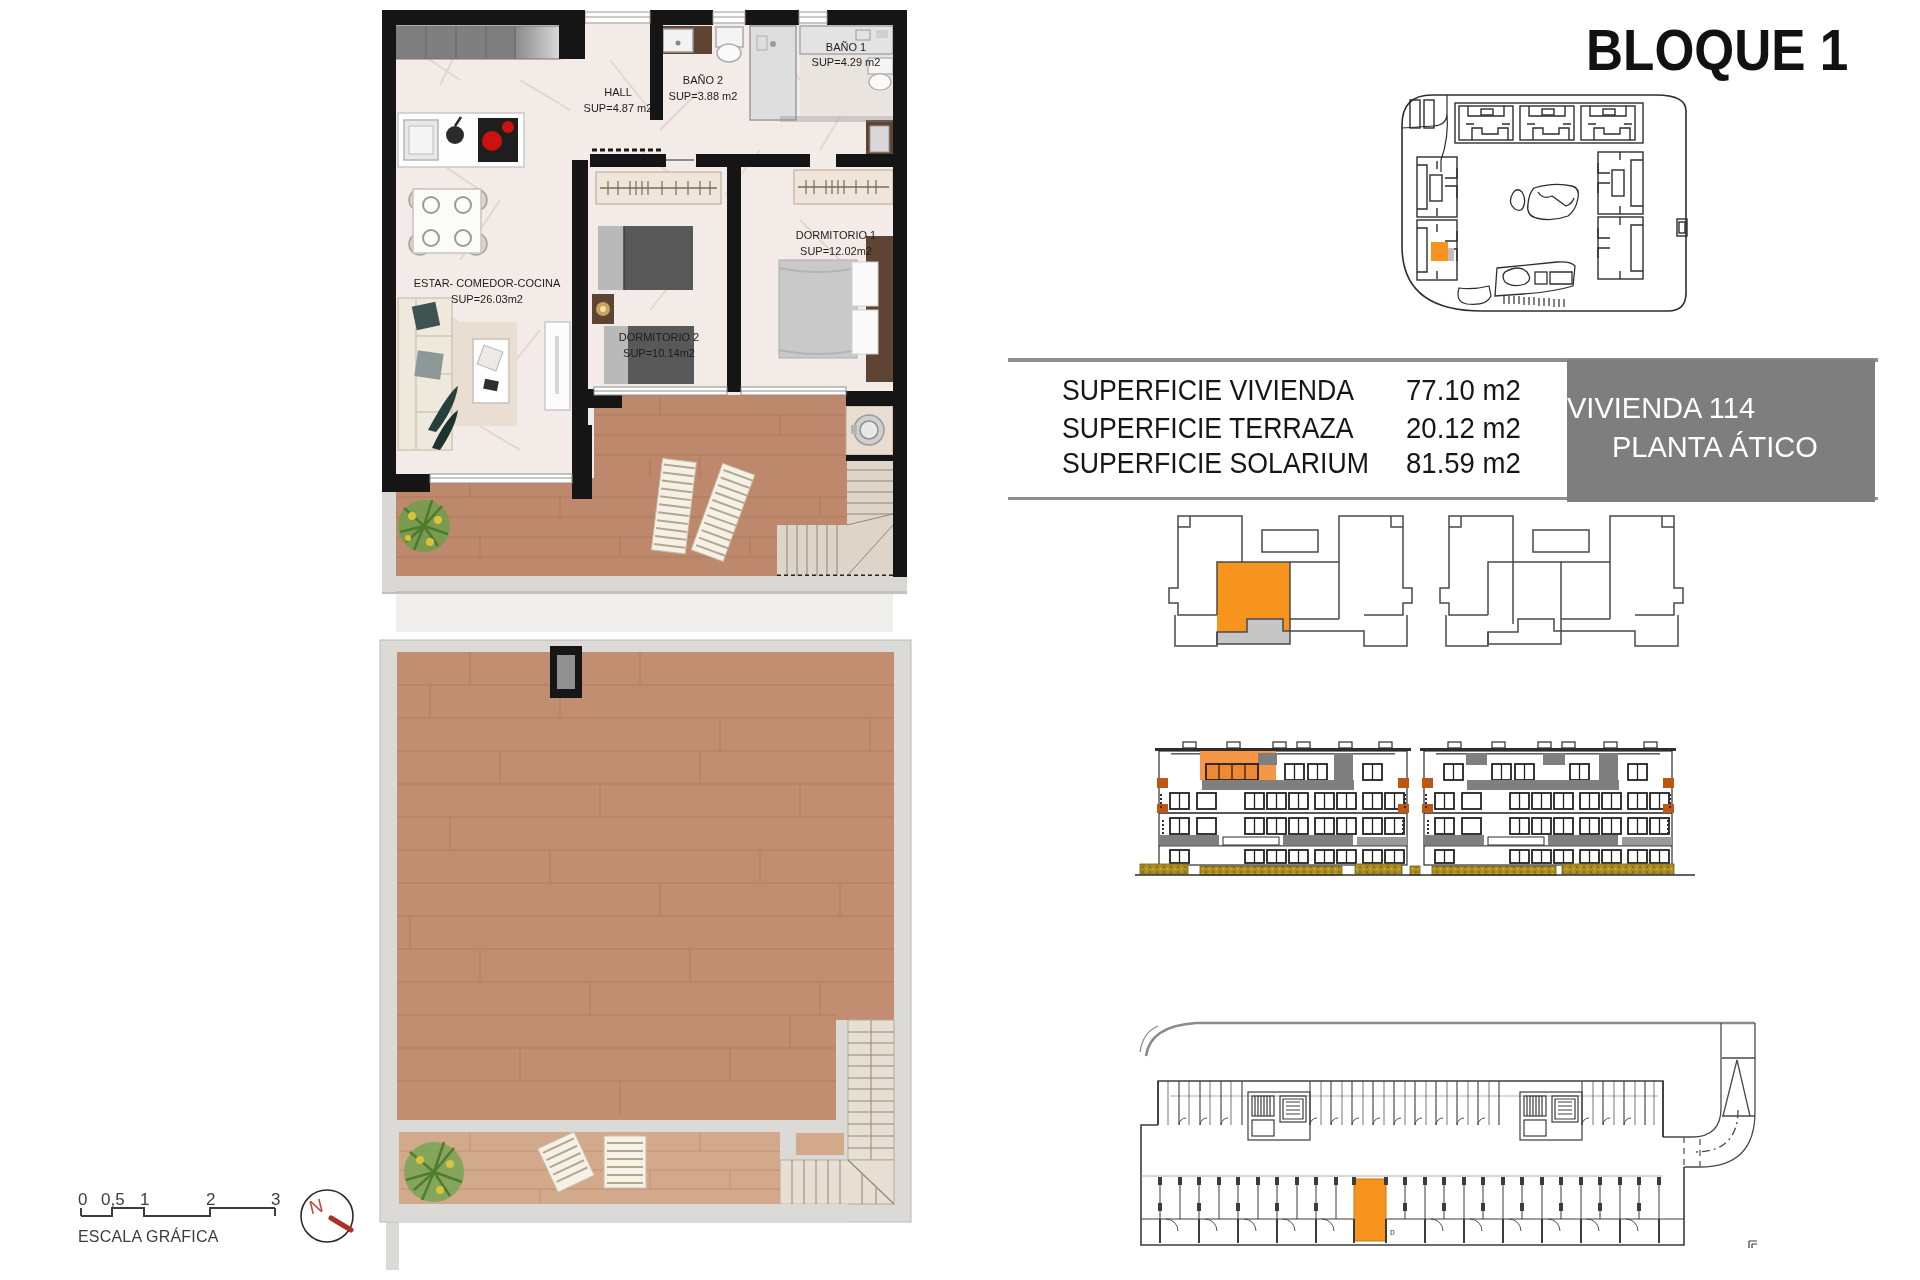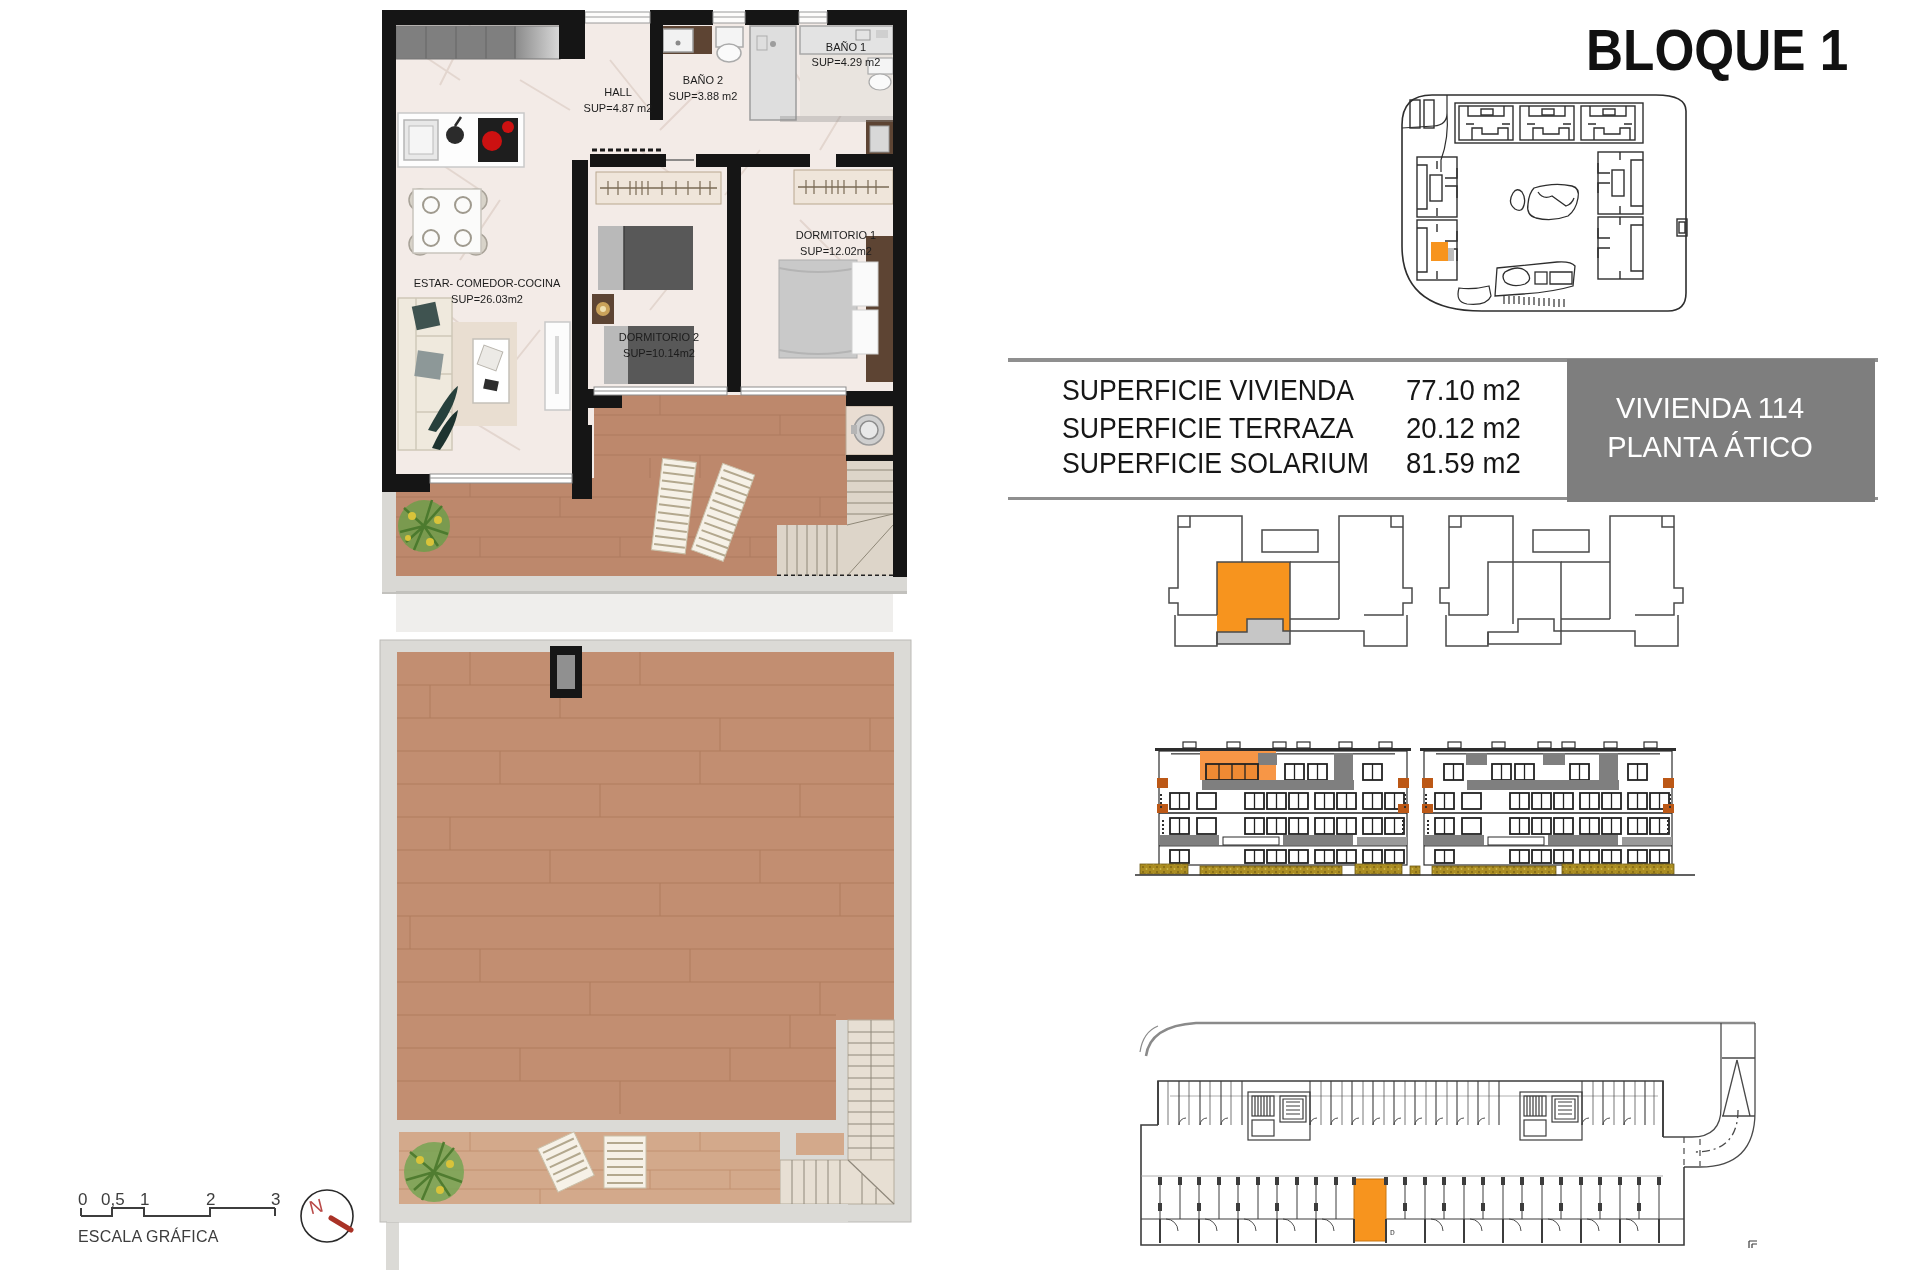--- a/index.html
+++ b/index.html
@@ -489,23 +489,23 @@
 
 <div class="abs" style="left:1062px;top:374px;font-size:29px;color:#161616;white-space:nowrap;transform:scaleX(0.92);transform-origin:0 0;">SUPERFICIE VIVIENDA</div>
 <div class="abs" style="left:1406px;top:374px;font-size:29px;color:#161616;transform:scaleX(0.95);transform-origin:0 0;">77.10 m2</div>
 
 <div class="abs" style="left:1062px;top:412px;font-size:29px;color:#161616;white-space:nowrap;transform:scaleX(0.92);transform-origin:0 0;">SUPERFICIE TERRAZA</div>
 <div class="abs" style="left:1406px;top:412px;font-size:29px;color:#161616;transform:scaleX(0.95);transform-origin:0 0;">20.12 m2</div>
 
 <div class="abs" style="left:1062px;top:447px;font-size:29px;color:#161616;white-space:nowrap;transform:scaleX(0.92);transform-origin:0 0;">SUPERFICIE SOLARIUM</div>
 <div class="abs" style="left:1406px;top:447px;font-size:29px;color:#161616;transform:scaleX(0.95);transform-origin:0 0;">81.59 m2</div>
 
-<div class="abs" style="left:1567px;top:359px;width:308px;height:143px;background:#7e7e7e;color:#ffffff;font-size:29px;text-align:center;padding-right:22px;box-sizing:border-box;">
+<div class="abs" style="left:1567px;top:359px;width:308px;height:143px;background:#7e7e7e;color:#ffffff;font-size:29px;text-align:left;padding-right:22px;box-sizing:border-box;">
   <div style="margin-top:33px;">VIVIENDA 114</div>
-  <div style="margin-top:6px;">PLANTA ÁTICO</div>
+  <div style="margin-top:6px;padding-left:45px;">PLANTA ÁTICO</div>
 </div>
 
 <svg class="abs" style="left:1160px;top:505px;" width="530" height="150" viewBox="1160 505 530 150">
 
   <path d="M1217,562 L1290,562 L1290,631 L1283,631 L1283,619 L1247,619 L1247,632 L1217,632 Z" fill="#f7941e"></path>
 
   <path d="M1247,619 L1283,619 L1283,631 L1290,631 L1290,644 L1217,644 L1217,632 L1247,632 Z" fill="#c6c6c6"></path>
 
   <g fill="none" stroke="#4a4a4a" stroke-width="1.5">
 

